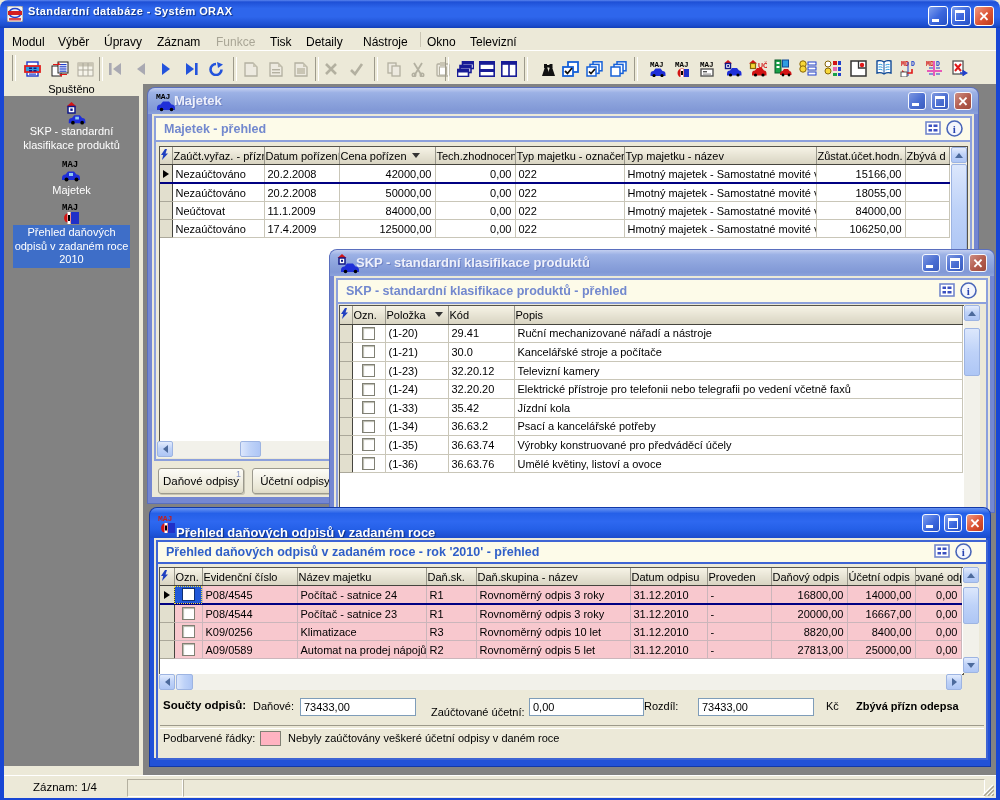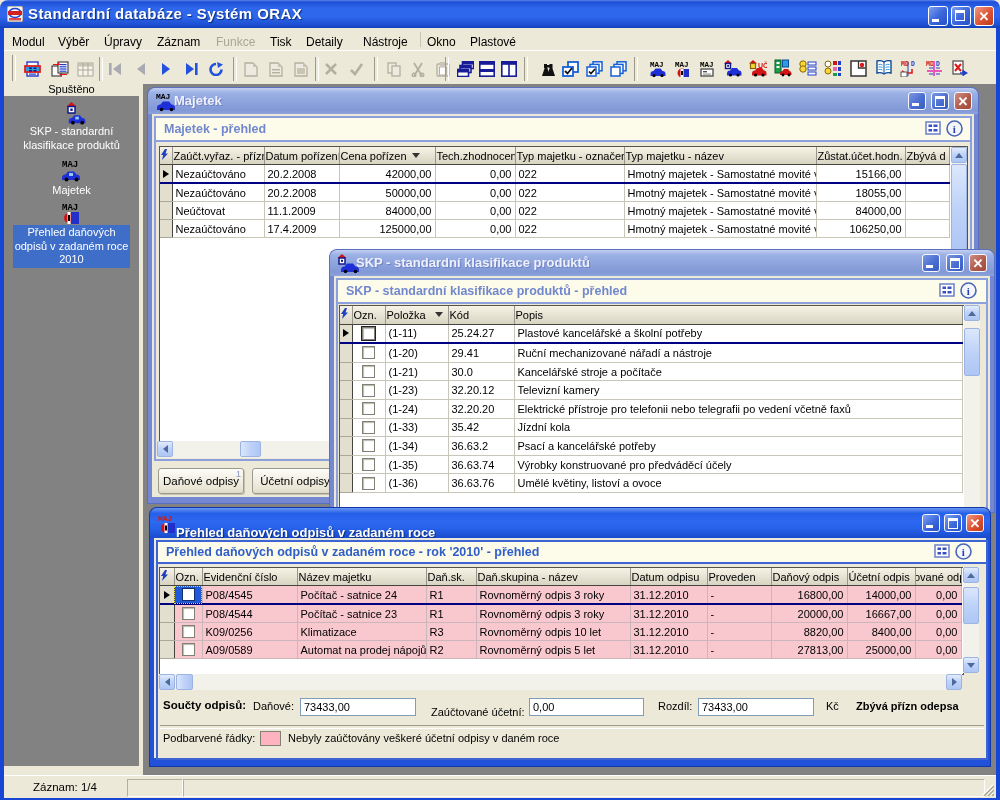--- a/index.html
+++ b/index.html
@@ -1,21 +1,21 @@
 <!DOCTYPE html>
 <html><head><meta charset="utf-8">
 <style>
 html,body{margin:0;padding:0}
 body{width:1000px;height:800px;position:relative;overflow:hidden;background:#ECE9D8;
  font-family:"Liberation Sans",sans-serif;font-size:11px;color:#000}
 .abs{position:absolute}
 
 #tbar{left:0;top:0;width:1000px;height:28px;border-radius:8px 8px 0 0;
  background:linear-gradient(180deg,#5A84EE 0%,#1E50D6 7%,#2E66EC 30%,#2E66EC 60%,#1C4ECF 90%,#123FB8 100%)}
-#tbar .ttl{position:absolute;left:28px;top:5px;font-size:15px;letter-spacing:0.4px;font-weight:bold;color:#fff;text-shadow:1px 1px 1px #0A2C7C}
+#tbar .ttl{position:absolute;left:28px;top:5px;font-size:11px;letter-spacing:0.4px;font-weight:bold;color:#fff;text-shadow:1px 1px 1px #0A2C7C}
 #bl{left:0;top:28px;width:4px;height:772px;background:#1846D4}
 #br{left:996px;top:28px;width:4px;height:772px;background:#1846D4}
 #bb{left:0;top:797px;width:1000px;height:3px;background:#1846D4}
 .capbtn{position:absolute;top:6px;width:20px;height:20px;border:1px solid #fff;border-radius:3px;box-sizing:border-box}
 .cb-blue{background:linear-gradient(135deg,#7FA0EE 0%,#3D68DE 50%,#2650C4 100%)}
 .cb-red{background:linear-gradient(135deg,#F09A82 0%,#DC5335 55%,#BE3A1A 100%)}
 #menubar{left:4px;top:28px;width:992px;height:22px;background:#ECE9D8}
 #menubar span{position:absolute;top:7px;font-size:12px}
 #toolbar{left:4px;top:50px;width:992px;height:34px;background:#ECE9D8;border-top:1px solid #fff}
 .tsep{position:absolute;top:6px;width:2px;height:24px;border-left:1px solid #9D9A8B;border-right:1px solid #fff}
@@ -102,21 +102,21 @@
  <span style="left:8px">Modul</span>
     <span style="left:54px">Výběr</span>
     <span style="left:100px">Úpravy</span>
  <span style="left:153px">Záznam</span>
     <span style="left:212px;color:#A9A696">Funkce</span>
     <span style="left:266px">Tisk</span>
  <span style="left:302px">Detaily</span>
     <span style="left:359px">Nástroje</span>
     <span style="left:423px">Okno</span>
     <div class="abs" style="left:416px;top:4px;width:1px;height:15px;background:#C9C5B4"></div>
- <span style="left:466px">Plastové</span>
+ <span style="left:466px">Televizní</span>
 </div>
 
 <div class="abs" id="toolbar">
  <div class="tsep" style="left:8px;top:4px;height:28px"></div>
  <div class="tico" style="left:17px">
   <svg width="18" height="16">
         <rect x="3" y="1" width="11" height="14" fill="#fff" stroke="#203ACC" stroke-width="1.4"></rect>
         <rect x="1" y="5" width="15" height="6" fill="#2E9CE0" stroke="#E02020" stroke-width="1.8"></rect>
         <rect x="5" y="6.5" width="3" height="1.5" fill="#101888"></rect>
         <rect x="9.5" y="6.5" width="3" height="1.5" fill="#101888"></rect>
@@ -637,27 +637,20 @@
      <tbody>
               <tr class="h">
                 <td style="padding:0"><svg width="9" height="11">
                     <path d="M5 0 L1 6 h2.2 L2 11 L8 4.5 H5.5 L7 0z" fill="#2040C0"></path>
                   </svg></td>
                 <td>Ozn.</td>
                 <td>Položka <span style="display:inline-block;vertical-align:2px;margin-left:6px;width:0;height:0;border-top:5px solid #333;border-left:4px solid transparent;border-right:4px solid transparent"></span></td>
                 <td>Kód</td>
                 <td>Popis</td>
               </tr>
-     <tr class="cur">
-                <td class="sel" style="text-align:center"><span class="arrowR" style="border-left-width:6px;border-top-width:4.5px;border-bottom-width:4.5px"></span></td>
-                <td style="text-align:center"><span class="cbx" style="outline:1.5px solid #222;outline-offset:0px"></span></td>
-                <td>(1-11)</td>
-                <td>25.24.27</td>
-                <td>Plastové kancelářské a školní potřeby</td>
-              </tr>
      <tr>
                 <td class="sel"></td>
                 <td style="text-align:center"><span class="cbx"></span></td>
                 <td>(1-20)</td>
                 <td>29.41</td>
                 <td>Ruční mechanizované nářadí a nástroje</td>
               </tr>
      <tr>
                 <td class="sel"></td>
                 <td style="text-align:center"><span class="cbx"></span></td>
@@ -862,21 +855,21 @@
             <svg width="5" height="8">
               <path d="M5 4 L0 0 V8z" fill="#4C6A9C"></path>
             </svg>
           </div>
    </div>
    <div class="abs" style="left:5px;top:157px;font-weight:bold;font-size:11.5px">Součty odpisů:</div>
    <div class="abs" style="left:95px;top:158px">Daňové:</div>
    <div class="inp" style="left:142px;top:156px;width:116px;height:18px">73433,00</div>
    <div class="abs" style="left:273px;top:164px">Zaúčtované účetní:</div>
    <div class="inp" style="left:371px;top:156px;width:115px;height:18px">0,00</div>
-   <div class="abs" style="left:500px;top:158px">Rozdíl:</div>
+   <div class="abs" style="left:486px;top:158px">Rozdíl:</div>
    <div class="inp" style="left:540px;top:156px;width:116px;height:18px">73433,00</div>
    <div class="abs" style="left:668px;top:158px">Kč</div>
    <div class="abs" style="left:698px;top:158px;font-weight:bold;white-space:nowrap">Zbývá přízn odepsa</div>
    <div class="abs" style="left:2px;right:2px;top:183px;height:2px;border-top:1px solid #9D9A8B;border-bottom:1px solid #fff"></div>
    <div class="abs" style="left:5px;top:190px;">Podbarvené řádky:</div>
    <div class="abs" style="left:102px;top:189px;width:19px;height:13px;background:#FFB3C1;border:1px solid #808074"></div>
    <div class="abs" style="left:130px;top:190px">Nebyly zaúčtovány veškeré účetní odpisy v daném roce</div>
   </div>
  </div>
 </div>

